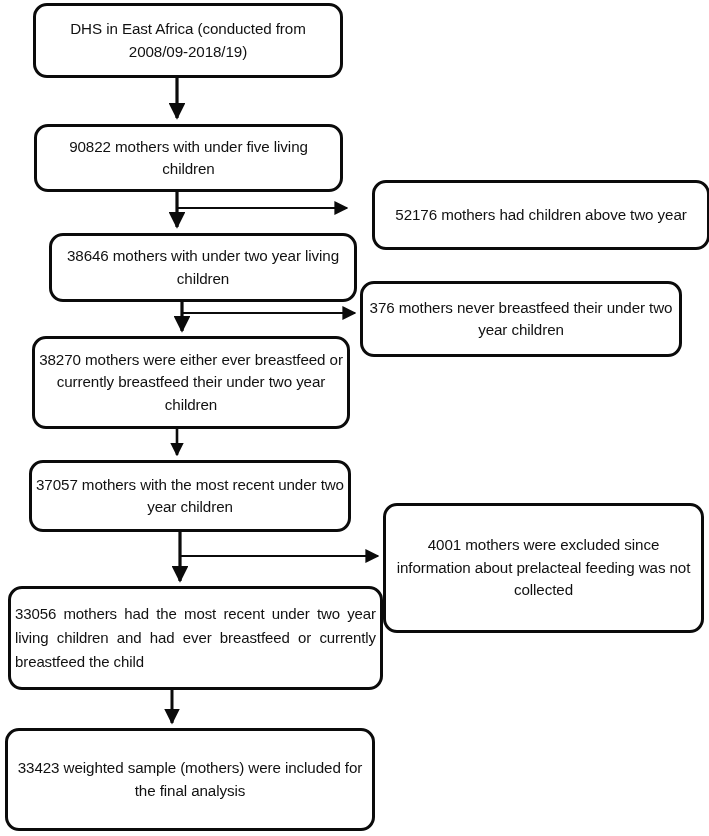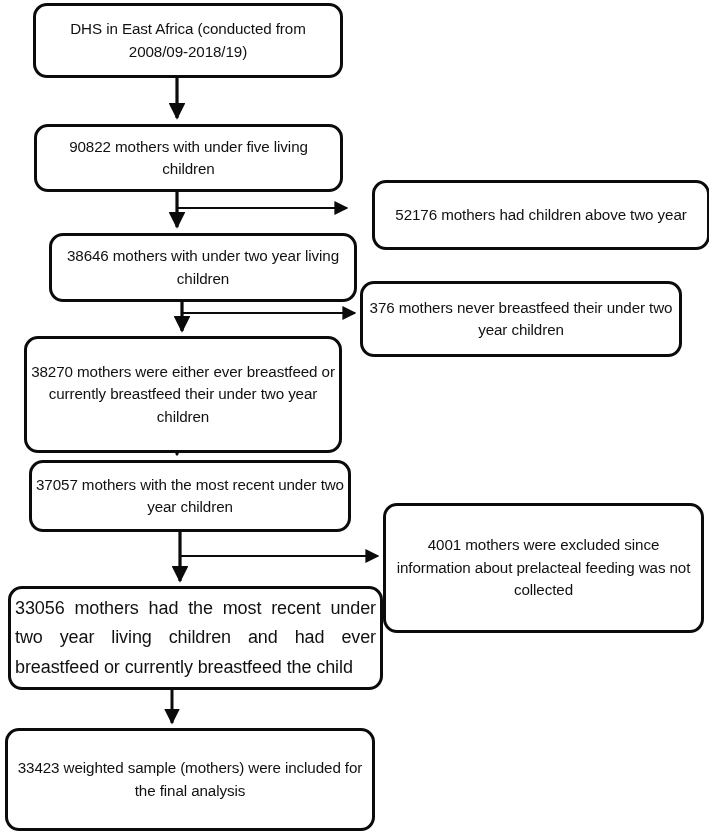--- a/index.html
+++ b/index.html
@@ -40,21 +40,21 @@
     text-align: center;
     font-size: 15.2px;
     line-height: 1.48;
     color: #111111;
     letter-spacing: -0.1px;
   }
   .node.justify .txt {
     text-align: justify;
     text-align-last: left;
     line-height: 1.62;
-    font-size: 18px;
+    font-size: 15px;
   }
 </style>
 </head>
 <body>
 
 <div id="canvas">
 
   <svg id="edges" viewBox="0 0 709 836" width="709" height="836" xmlns="http://www.w3.org/2000/svg">
     <defs>
       <marker id="arrowhead" viewBox="0 0 10 10" refX="9" refY="5" markerWidth="5.2" markerHeight="5.2" orient="auto-start-reverse">
@@ -97,21 +97,21 @@
   </div>
 
   <div class="node" style="left:33px; top:233px; width:308px; height:69px;margin-left:16px;">
     <div class="txt">38646 mothers with under two year living children</div>
   </div>
 
   <div class="node" style="left:360px; top:281px; width:322px; height:76px;">
     <div class="txt">376 mothers never breastfeed their under two year children</div>
   </div>
 
-  <div class="node" style="left:24px; top:336px; width:318px; height:117px;">
+  <div class="node" style="left:32px; top:336px; width:318px; height:93px;">
     <div class="txt">38270 mothers were either ever breastfeed or currently breastfeed their under two year children</div>
   </div>
 
   <div class="node" style="left:29px; top:460px; width:322px; height:72px;justify-content:center;">
     <div class="txt">37057 mothers with the most recent under two year children</div>
   </div>
 
   <div class="node" style="left:383px; top:503px; width:321px; height:130px;">
     <div class="txt">4001 mothers were excluded since information about prelacteal feeding was not collected</div>
   </div>

